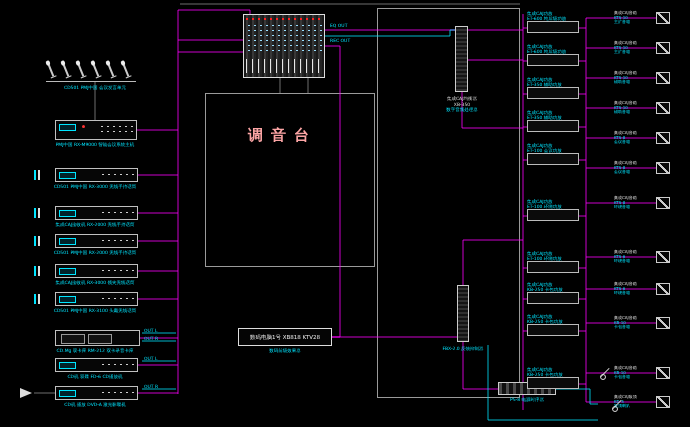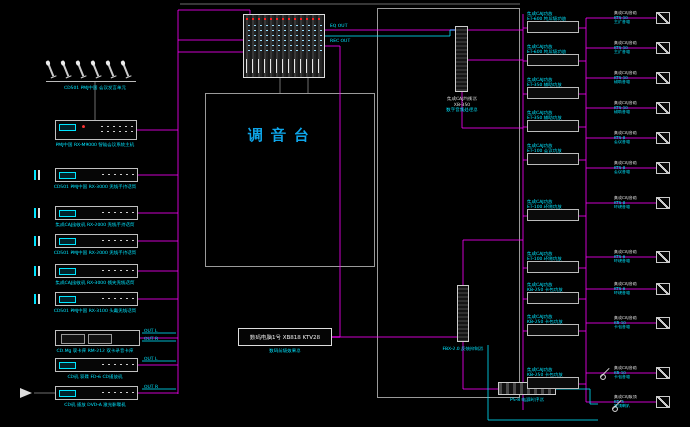--- a/index.html
+++ b/index.html
@@ -23,21 +23,21 @@
   .mic::after{content:"";position:absolute;bottom:-1px;left:-2px;width:6px;height:1px;background:#ccc;}
   .baseline{position:absolute;background:#bbb;height:1px;}
   .mixer{position:absolute;border:1px solid #ddd;box-sizing:border-box;
       background:repeating-linear-gradient(90deg,#191919 0 2px,#383838 2px 4px,#232323 4px 6px);}
   .mx-red{position:absolute;left:2px;right:2px;top:3px;height:2px;
       background:repeating-linear-gradient(90deg,#ff2020 0 2px,transparent 2px 6px);}
   .mx-dots{position:absolute;left:2px;right:2px;top:8px;height:30px;
       background-image:radial-gradient(circle,#9adfff .6px,transparent .8px);background-size:6px 5px;}
   .mx-faders{position:absolute;left:2px;right:2px;bottom:4px;height:14px;
       background:repeating-linear-gradient(90deg,#e8e8e8 0 1px,transparent 1px 6px);}
-  .title{position:absolute;color:#0ea5e9;font-size:15px;letter-spacing:8px;font-weight:bold;}
+  .title{position:absolute;color:#fca5a5;font-size:15px;letter-spacing:8px;font-weight:bold;}
   .vstrip{position:absolute;border:1px solid #ccc;box-sizing:border-box;
       background:repeating-linear-gradient(180deg,#141414 0 2px,#303030 2px 4px);}
   .ctrl{position:absolute;border:1px solid #ddd;box-sizing:border-box;background:#050505;
       color:#eee;font-size:5.5px;line-height:16px;text-align:center;white-space:nowrap;}
   .seq{position:absolute;border:1px solid #ccc;box-sizing:border-box;
       background:repeating-linear-gradient(90deg,#4a4a4a 0 3px,#101010 3px 7px);}
   .amp{position:absolute;left:527px;width:52px;}
   .alab{font-size:4.5px;line-height:5px;color:#00e5ff;white-space:nowrap;}
   .alab span{display:block;}
   .abox{position:relative;width:52px;height:12px;border:1px solid #bbb;box-sizing:border-box;background:#0b0b0b;}

